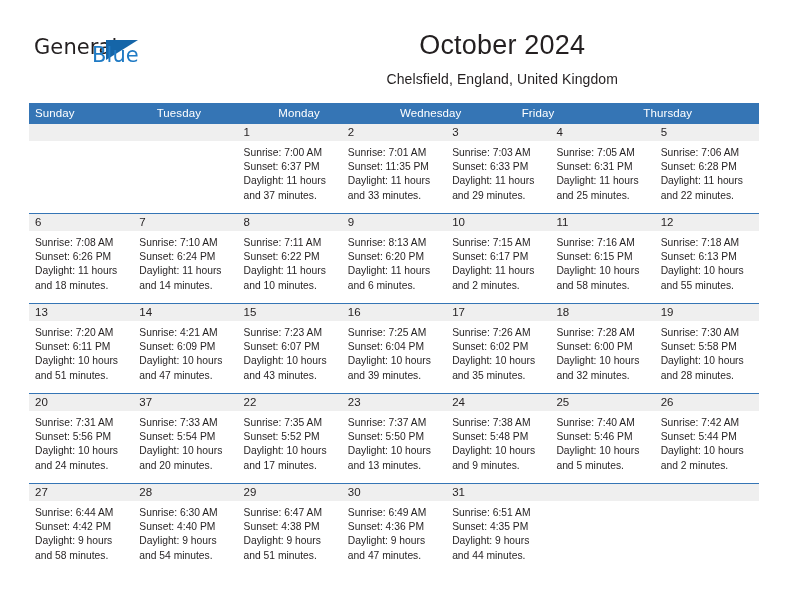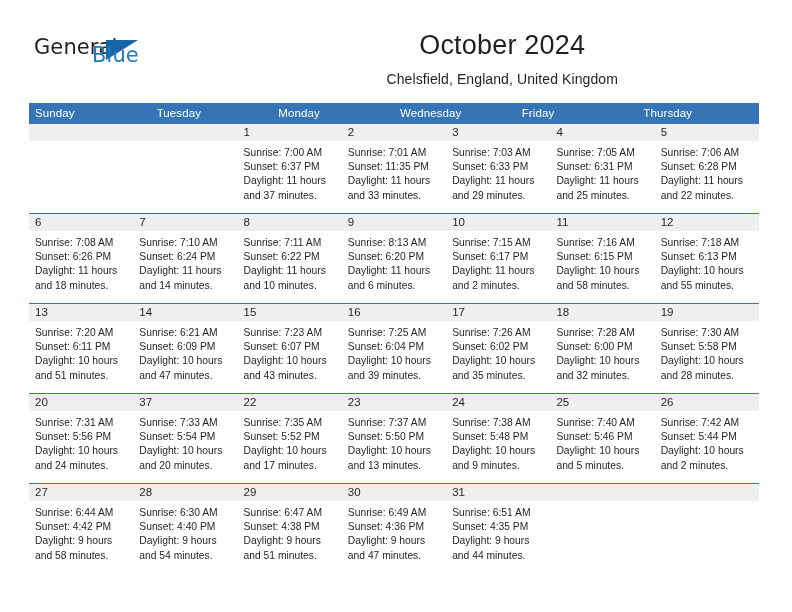--- a/index.html
+++ b/index.html
@@ -330,21 +330,21 @@
               <div class="dayinfo">
                 <div>Sunrise: 7:20 AM</div>
                 <div>Sunset: 6:11 PM</div>
                 <div>Daylight: 10 hours</div>
                 <div>and 51 minutes.</div>
               </div>
             </div>
             <div class="daycell">
               <div class="daynum">14</div>
               <div class="dayinfo">
-                <div>Sunrise: 6:21 AM</div>
+                <div>Sunrise: 4:21 AM</div>
                 <div>Sunset: 6:09 PM</div>
                 <div>Daylight: 10 hours</div>
                 <div>and 47 minutes.</div>
               </div>
             </div>
             <div class="daycell">
               <div class="daynum">15</div>
               <div class="dayinfo">
                 <div>Sunrise: 7:23 AM</div>
                 <div>Sunset: 6:07 PM</div>

